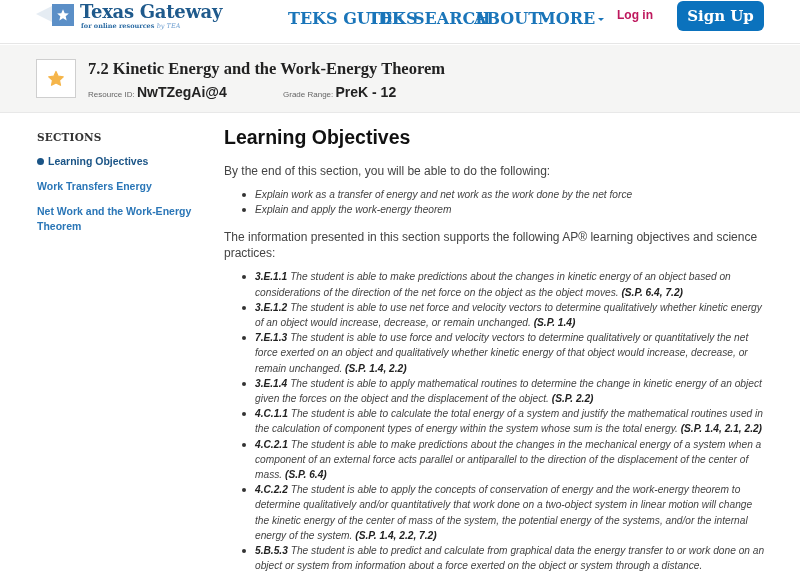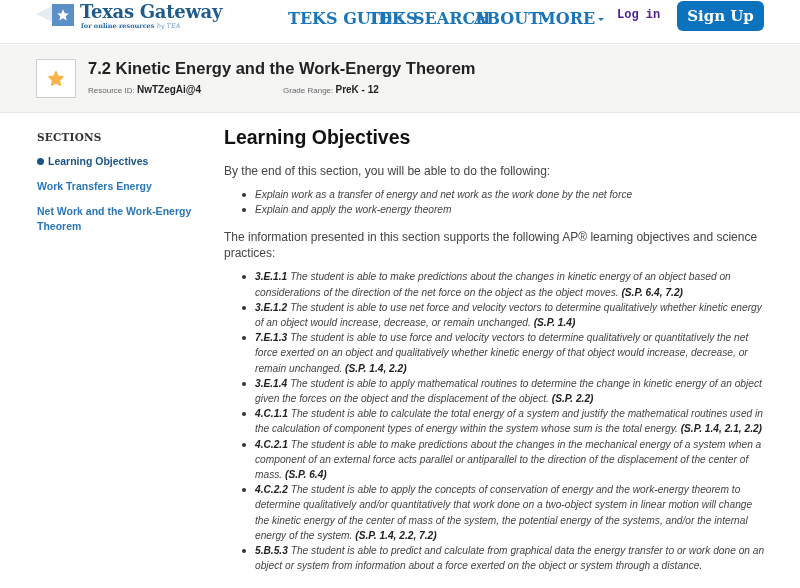--- a/index.html
+++ b/index.html
@@ -9,30 +9,30 @@
   
   .topbar { position: absolute; left: 0; top: 0; width: 800px; height: 44px; background: #fff; border-bottom: 1px solid #e6e6e6; }
   .logo-shadow { position: absolute; left: 36px; top: 4px; width: 0; height: 0; border-top: 10px solid transparent; border-right: 20px solid #e5ecf3; border-bottom: 10px solid transparent; }
   .logo-box { position: absolute; left: 52px; top: 4px; width: 22px; height: 22px; background: #5b8fc7; display: flex; align-items: center; justify-content: center; }
   .logo-box svg { width: 14px; height: 14px; }
   .logo-title { position: absolute; left: 80px; top: 1px; font-family: "DejaVu Serif", serif; font-weight: bold; font-size: 18px; color: #1f5a8c; letter-spacing: -0.3px; }
   .logo-sub { position: absolute; left: 81px; top: 22px; font-family: "DejaVu Serif", serif; font-weight: bold; font-size: 6.5px; color: #2e6da4; }
   .logo-sub em { font-weight: normal; font-style: italic; color: #6f9fd0; }
   .nav { position: absolute; top: 9px; font-family: "DejaVu Serif", serif; font-weight: bold; font-size: 16px; color: #1a75b9; cursor: pointer; }
   .caret { display: inline-block; width: 0; height: 0; border-left: 3px solid transparent; border-right: 3px solid transparent; border-top: 3px solid #1a75b9; margin-left: 3px; vertical-align: middle; }
-  .login { position: absolute; left: 617px; top: 8px; font-family: Liberation Mono, monospace; font-size: 12px; font-weight: bold; color: #4c1d95; cursor: pointer; }
+  .login { position: absolute; left: 617px; top: 8px; font-family: Liberation Sans, sans-serif; font-size: 12px; font-weight: bold; color: #be185d; cursor: pointer; }
   .signup { position: absolute; left: 677px; top: 1px; width: 87px; height: 30px; background: #0b72bd; border-radius: 6px; color: #fff; font-family: "DejaVu Serif", serif; font-weight: bold; font-size: 15px; display: flex; align-items: center; justify-content: center; cursor: pointer; }
 
   
   .reshead { position: absolute; left: 0; top: 45px; width: 800px; height: 68px; background: #f5f5f4; border-bottom: 1px solid #e8e8e8; }
   .res-star-box { position: absolute; left: 36px; top: 14px; width: 40px; height: 39px; background: #fff; border: 1px solid #cfcfcf; display: flex; align-items: center; justify-content: center; }
   .res-star-box svg { width: 20px; height: 20px; }
-  .res-title { position: absolute; left: 88px; top: 14px; font-family: Liberation Sans, sans-serif; font-weight: bold; font-size: 16.5px; color: #222; }
+  .res-title { position: absolute; left: 88px; top: 14px; font-family: Liberation Serif, serif; font-weight: bold; font-size: 16.5px; color: #222; }
   .res-meta { position: absolute; top: 39px; font-family: "Liberation Sans", sans-serif; font-size: 8px; color: #666; }
-  .res-meta b { color: #222; font-size: 10px; }
+  .res-meta b { color: #222; font-size: 14px; }
 
   
   .sections-label { position: absolute; left: 37px; top: 131px; font-family: "DejaVu Serif", serif; font-size: 10.5px; font-weight: bold; color: #333; letter-spacing: 0.2px; }
   .side-item { position: absolute; left: 37px; font-family: "Liberation Sans", sans-serif; font-weight: bold; font-size: 10.5px; color: #2a76b7; line-height: 15px; cursor: pointer; }
   .side-item.active { color: #1a5486; }
   .dot { display: inline-block; width: 7px; height: 7px; border-radius: 50%; background: #1a5486; margin-right: 4px; vertical-align: 0px; }
 
   
   .main { position: absolute; left: 224px; top: 126px; width: 545px; font-family: "Liberation Sans", sans-serif; color: #444; }
   .h1 { font-family: "Liberation Sans", sans-serif; font-weight: bold; font-size: 19.5px; color: #111; margin-bottom: 14px; }

